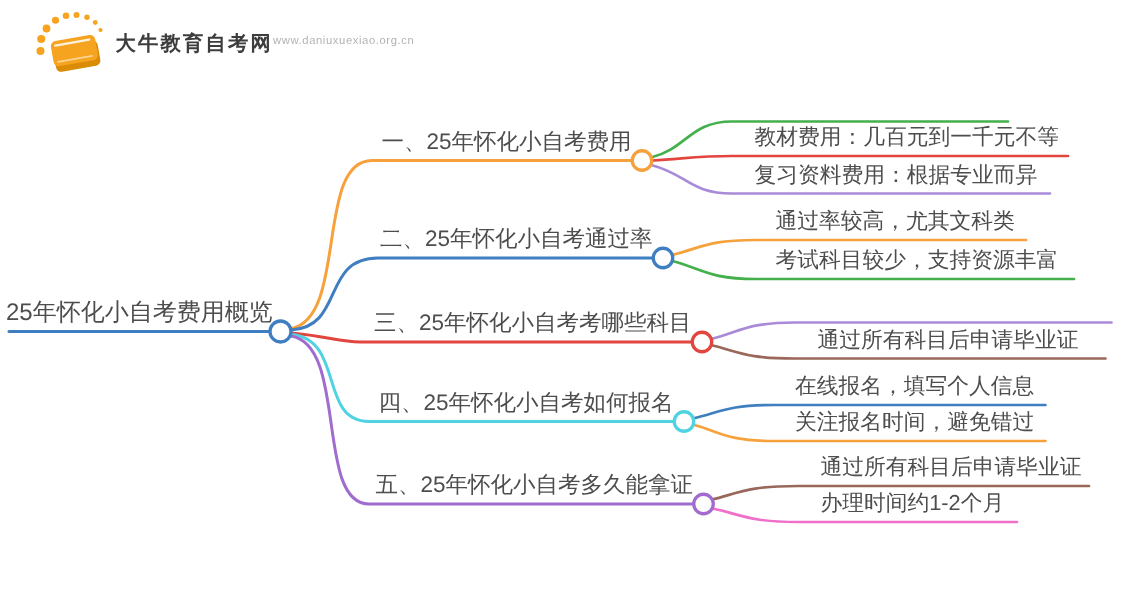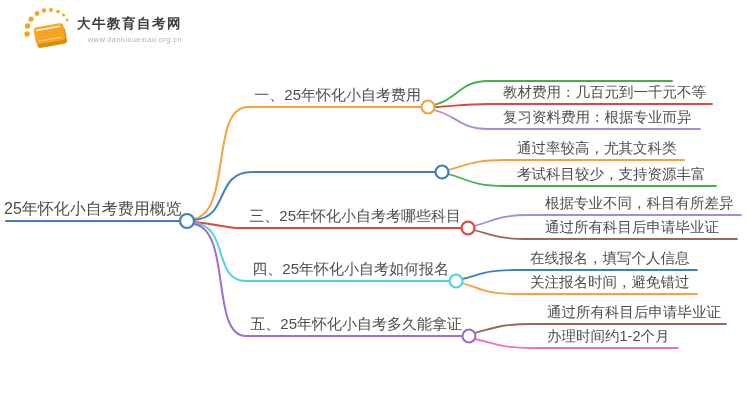--- a/index.html
+++ b/index.html
@@ -9,21 +9,21 @@
     overflow:hidden; font-family:"Liberation Sans", sans-serif;
   }
   svg.links { position:absolute; left:0; top:0; width:750px; height:410px; }
   .label {
     position:absolute; color:#4d4d4d; font-size:14.5px; line-height:20px;
     height:20px; white-space:nowrap;
   }
   .label.branch { font-size:15px; text-align:right; }
   .label.root   { font-size:16px; text-align:right; }
   .logo { position:absolute; left:22px; top:7px; display:flex; align-items:center; gap:7px; cursor:pointer; }
-  .logo-text { display:flex; flex-direction:column; }
+  .logo-text { display:flex; flex-direction:row; }
   .logo-name { font-size:13.5px; font-weight:bold; color:#3d3d3d; letter-spacing:1.5px; }
   .logo-url  { font-size:7.5px; color:#b2b2b2; margin-top:2px; letter-spacing:0.4px;text-align:right; }
 </style>
 </head>
 <body>
 
 <div class="canvas">
 
   <svg class="links" viewBox="0 0 750 410">
     <g fill="none" stroke-width="2" stroke-linecap="round">
@@ -86,31 +86,31 @@
     </svg>
     <div class="logo-text">
       <span class="logo-name">大牛教育自考网</span>
       <span class="logo-url">www.daniuxuexiao.org.cn</span>
     </div>
   </div>
 
   <div class="label root" style="left:4px; top:199px; width:176px;">25年怀化小自考费用概览</div>
 
   <div class="label branch" style="left:221px; top:85px;  width:200px;">一、25年怀化小自考费用</div>
+  <div class="label branch" style="left:235px; top:150px; width:200px;">二、25年怀化小自考通过率</div>
   <div class="label branch" style="left:241px; top:206px; width:220px;">三、25年怀化小自考考哪些科目</div>
   <div class="label branch" style="left:239px; top:259px; width:210px;text-align:right;">四、25年怀化小自考如何报名</div>
   <div class="label branch" style="left:242px; top:314px; width:220px;">五、25年怀化小自考多久能拿证</div>
 
   <div class="label" style="left:503px; top:82px;">教材费用：几百元到一千元不等</div>
   <div class="label" style="left:503px; top:107px;">复习资料费用：根据专业而异</div>
 
   <div class="label" style="left:517px; top:138px;">通过率较高，尤其文科类</div>
   <div class="label" style="left:517px; top:164px;">考试科目较少，支持资源丰富</div>
 
-  <div class="label" style="left:545px; top:193px;">根据专业不同，科目有所差异</div>
   <div class="label" style="left:545px; top:217px;">通过所有科目后申请毕业证</div>
 
   <div class="label" style="left:530px; top:272px;">关注报名时间，避免错过</div>
   <div class="label" style="left:530px; top:248px;">在线报名，填写个人信息</div>
 
   <div class="label" style="left:547px; top:302px;">通过所有科目后申请毕业证</div>
   <div class="label" style="left:547px; top:326px;">办理时间约1-2个月</div>
 
 </div>
 

